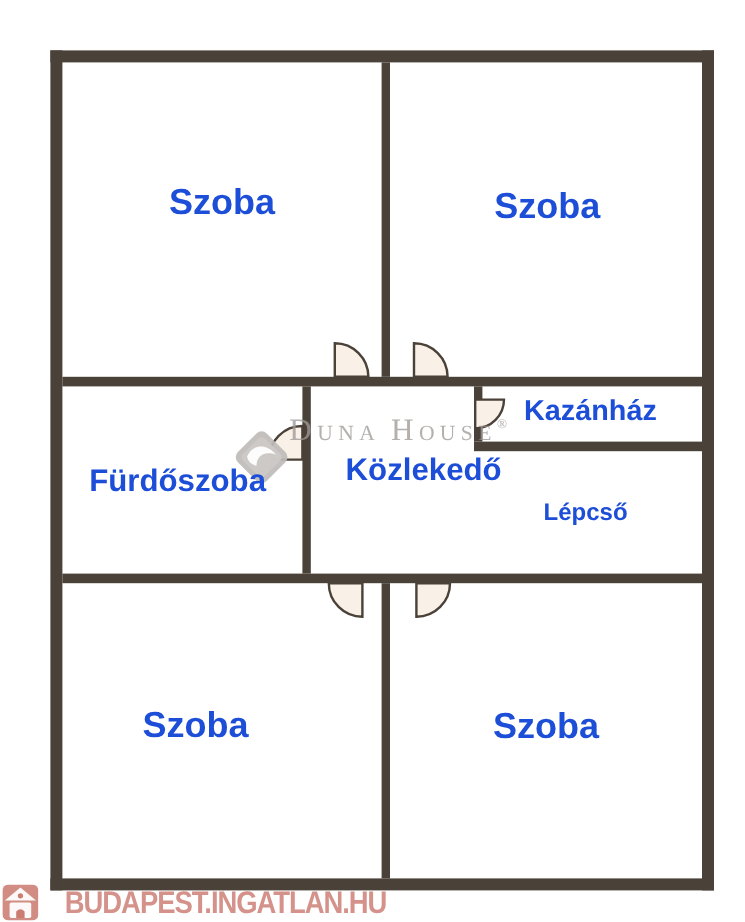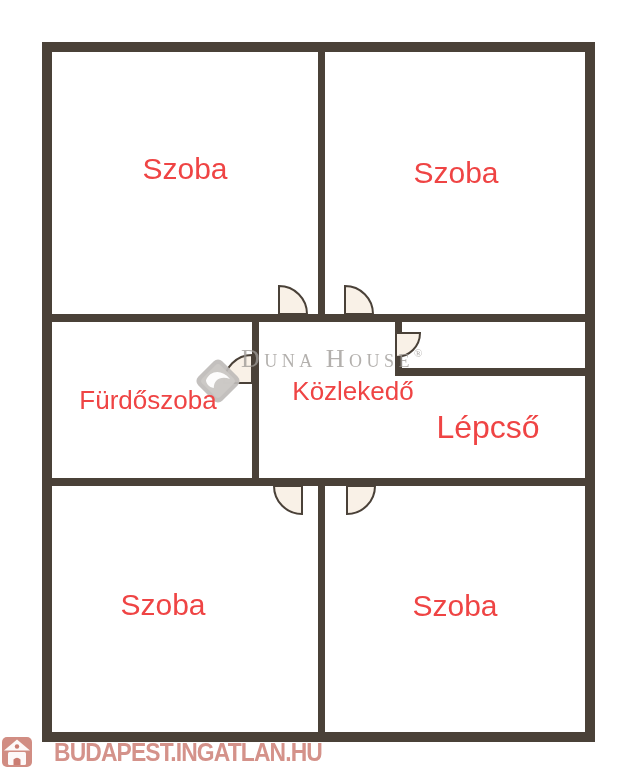--- a/index.html
+++ b/index.html
@@ -14,28 +14,28 @@
     position:absolute;left:241px;top:346px;z-index:2;white-space:nowrap;
     font-family:"Liberation Serif", serif;color:rgba(158,154,150,0.78);
     letter-spacing:4.5px;line-height:1;
   }
   .wm-big{font-size:26px;}
   .wm-small{font-size:18px;}
   .wm-reg{font-size:11px;vertical-align:10px;letter-spacing:0;}
   
   .lbl{
     position:absolute;z-index:3;transform:translate(-50%,-50%);
-    font-weight:normal;color:#ef4444;white-space:nowrap;line-height:1;
+    font-weight:bold;color:#1d4ed8;white-space:nowrap;line-height:1;
   }
   #lbl-szoba-tl{left:185px;top:169px;font-size:30px;}
   #lbl-szoba-tr{left:456px;top:173px;font-size:30px;}
   #lbl-furdoszoba{left:148px;top:400px;font-size:26px;}
   #lbl-kozlekedo{left:328px;top:391px;font-size:26px;margin-left:25px;}
   #lbl-kazanhaz{left:492px;top:343px;font-size:24px;}
-  #lbl-lepcso{left:488px;top:427px;font-size:32px;}
+  #lbl-lepcso{left:488px;top:427px;font-size:20px;}
   #lbl-szoba-bl{left:163px;top:605px;font-size:30px;}
   #lbl-szoba-br{left:455px;top:606px;font-size:30px;}
   
   .footer{
     position:absolute;left:2px;top:737px;z-index:4;
     display:flex;align-items:center;gap:22px;
   }
   .footer-text{
     font-weight:bold;font-size:26px;letter-spacing:-1px;
     color:rgba(203,122,112,0.82);white-space:nowrap;
@@ -83,20 +83,21 @@
       <path d="M -9,8 C -13,-2 -6,-11 7,-10 C -2,-6 -4,2 2,8 C -2,11 -7,10 -9,8 Z" fill="#ffffff" opacity="0.95"></path>
     </g>
   </svg>
 
   <div class="wm-text"><span class="wm-big">D</span><span class="wm-small">UNA</span><span class="wm-small">&nbsp;</span><span class="wm-big">H</span><span class="wm-small">OUSE</span><span class="wm-reg">®</span></div>
 
   <div class="lbl" id="lbl-szoba-tl">Szoba</div>
   <div class="lbl" id="lbl-szoba-tr">Szoba</div>
   <div class="lbl" id="lbl-furdoszoba">Fürdőszoba</div>
   <div class="lbl" id="lbl-kozlekedo">Közlekedő</div>
+  <div class="lbl" id="lbl-kazanhaz">Kazánház</div>
   <div class="lbl" id="lbl-lepcso">Lépcső</div>
   <div class="lbl" id="lbl-szoba-bl">Szoba</div>
   <div class="lbl" id="lbl-szoba-br">Szoba</div>
 
   <div class="footer">
     <svg width="30" height="30" viewBox="0 0 30 30">
       <rect width="30" height="30" rx="5" fill="#cb7d72" opacity="0.88"></rect>
       <path d="M15,2.5 L28,13.5 L2,13.5 Z" fill="#ffffff" opacity="0.95"></path>
       <circle cx="15" cy="9.5" r="2.2" fill="#cb7d72"></circle>
       <rect x="6" y="15" width="18" height="13" rx="1.5" fill="#ffffff" opacity="0.95"></rect>

